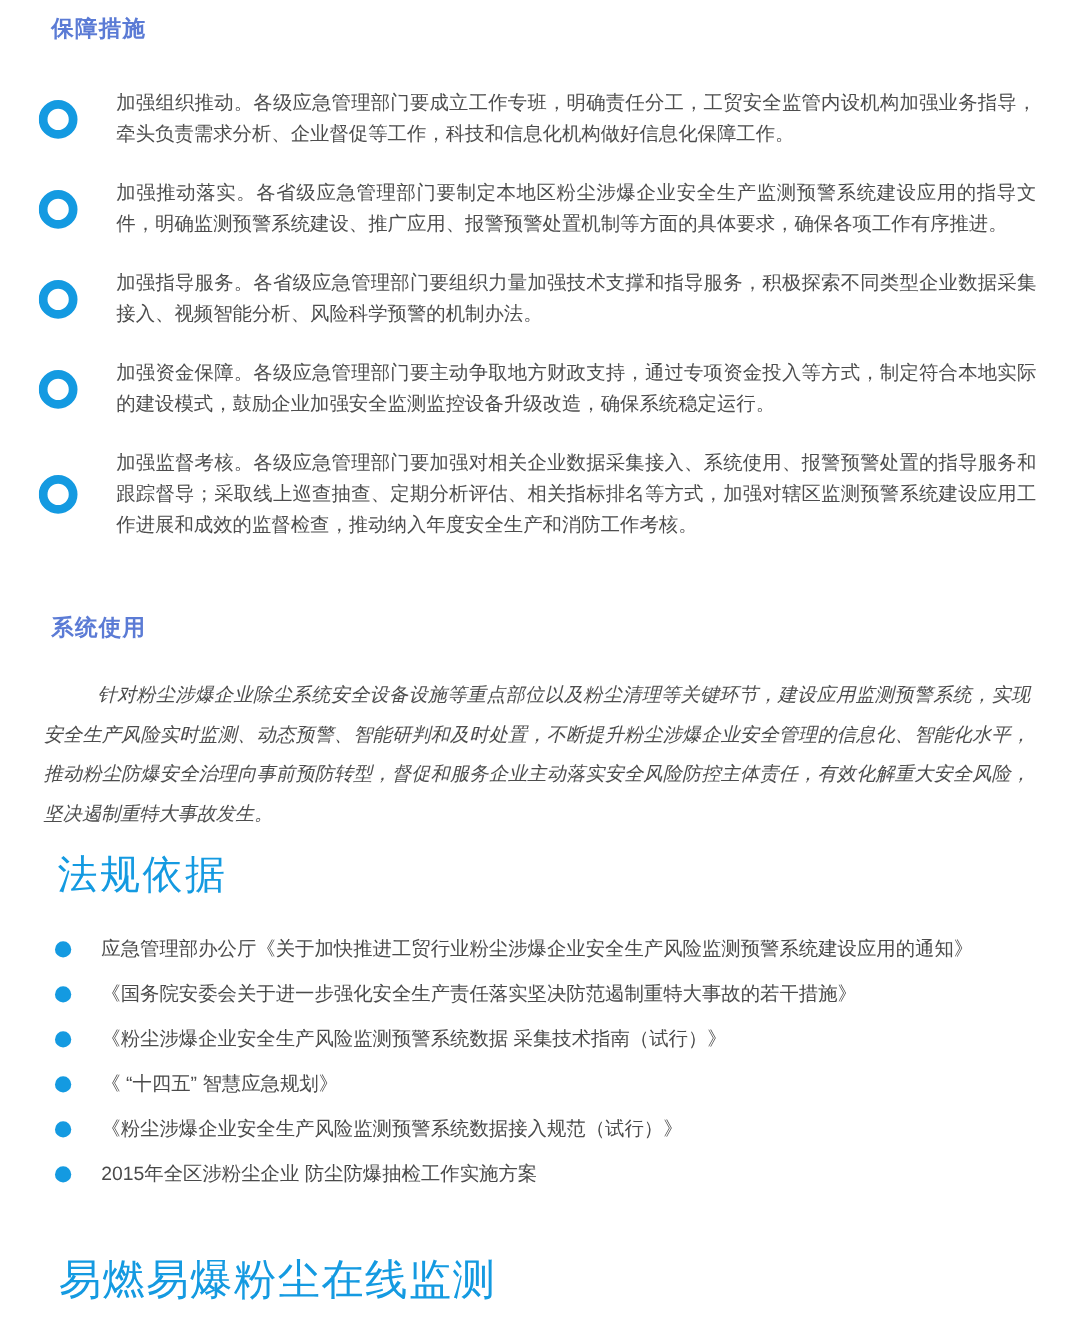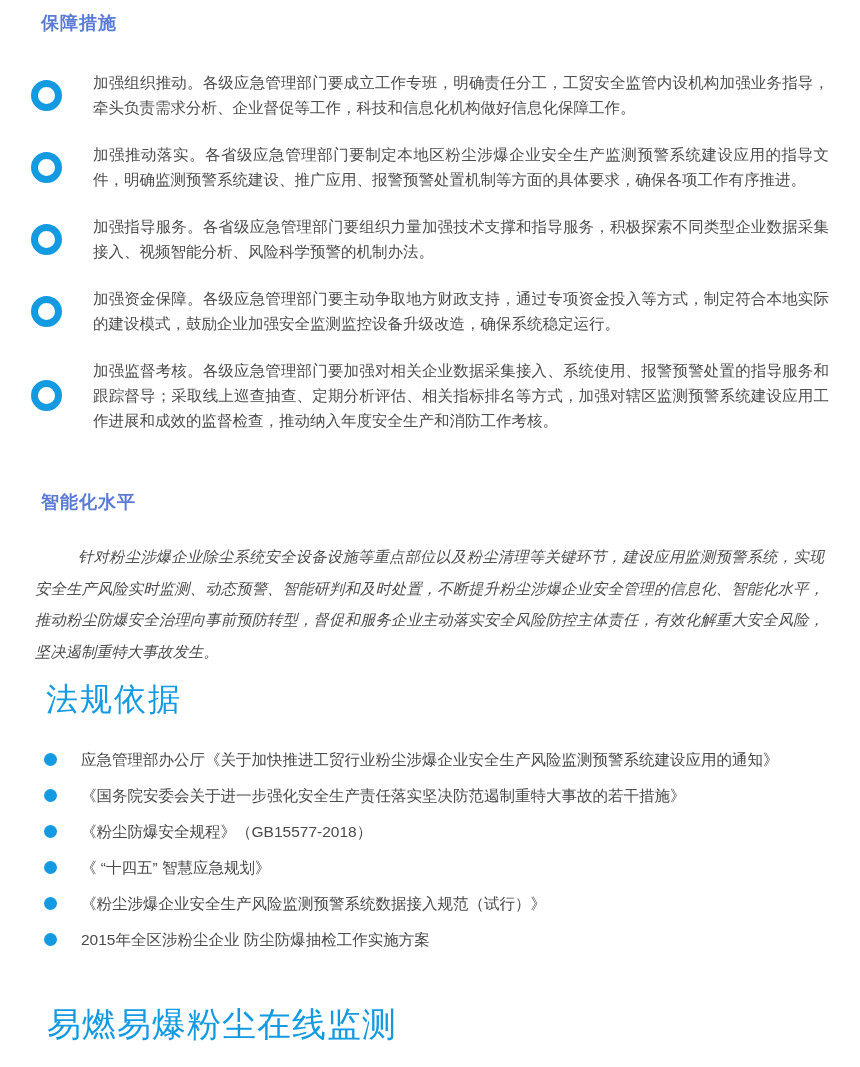--- a/index.html
+++ b/index.html
@@ -130,38 +130,38 @@
     <div class="measure-item">
       <span class="ring-icon"></span>
       <p class="measure-text">加强资金保障。各级应急管理部门要主动争取地方财政支持，通过专项资金投入等方式，制定符合本地实际的建设模式，鼓励企业加强安全监测监控设备升级改造，确保系统稳定运行。</p>
     </div>
     <div class="measure-item">
       <span class="ring-icon"></span>
       <p class="measure-text">加强监督考核。各级应急管理部门要加强对相关企业数据采集接入、系统使用、报警预警处置的指导服务和跟踪督导；采取线上巡查抽查、定期分析评估、相关指标排名等方式，加强对辖区监测预警系统建设应用工作进展和成效的监督检查，推动纳入年度安全生产和消防工作考核。</p>
     </div>
   </div>
 
-  <h3 class="section-heading outcome-heading">智能化水平</h3>
+  <h3 class="section-heading outcome-heading">系统使用</h3>
 
   <p class="outcome-paragraph">针对粉尘涉爆企业除尘系统安全设备设施等重点部位以及粉尘清理等关键环节，建设应用监测预警系统，实现安全生产风险实时监测、动态预警、智能研判和及时处置，不断提升粉尘涉爆企业安全管理的信息化、智能化水平，推动粉尘防爆安全治理向事前预防转型，督促和服务企业主动落实安全风险防控主体责任，有效化解重大安全风险，坚决遏制重特大事故发生。</p>
 
   <h1 class="big-heading legal-heading">法规依据</h1>
 
   <ul class="legal-list">
     <li class="legal-item">
       <span class="bullet-dot-icon"></span>
       <span>应急管理部办公厅《关于加快推进工贸行业粉尘涉爆企业安全生产风险监测预警系统建设应用的通知》</span>
     </li>
     <li class="legal-item">
       <span class="bullet-dot-icon"></span>
       <span>《国务院安委会关于进一步强化安全生产责任落实坚决防范遏制重特大事故的若干措施》</span>
     </li>
     <li class="legal-item">
       <span class="bullet-dot-icon"></span>
-      <span>《粉尘防爆安全规程》（GB15577-2018）</span>
+      <span>《粉尘涉爆企业安全生产风险监测预警系统数据 采集技术指南（试行）》</span>
     </li>
     <li class="legal-item">
       <span class="bullet-dot-icon"></span>
       <span>《 “十四五” 智慧应急规划》</span>
     </li>
     <li class="legal-item">
       <span class="bullet-dot-icon"></span>
       <span>《粉尘涉爆企业安全生产风险监测预警系统数据接入规范（试行）》</span>
     </li>
     <li class="legal-item">

